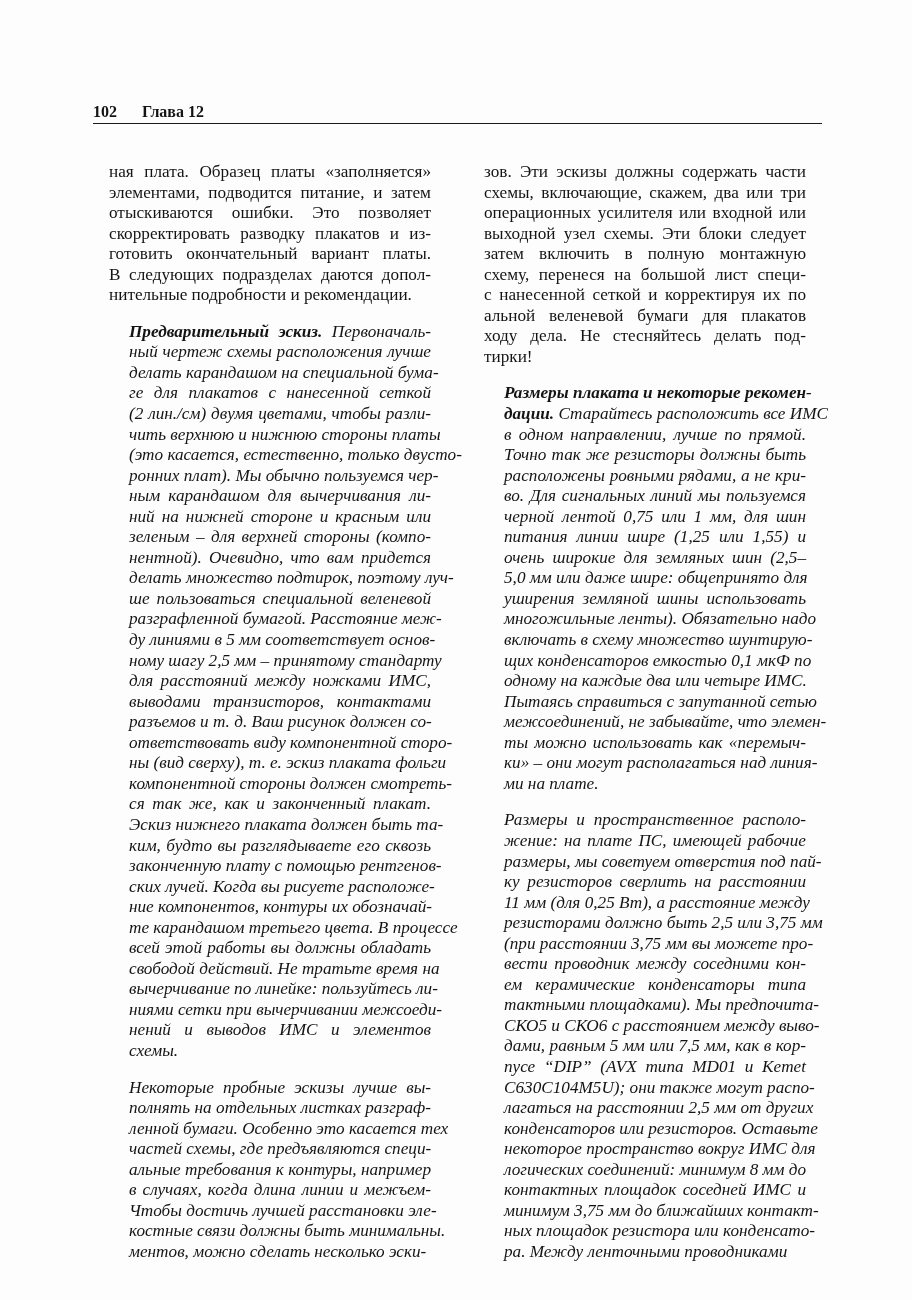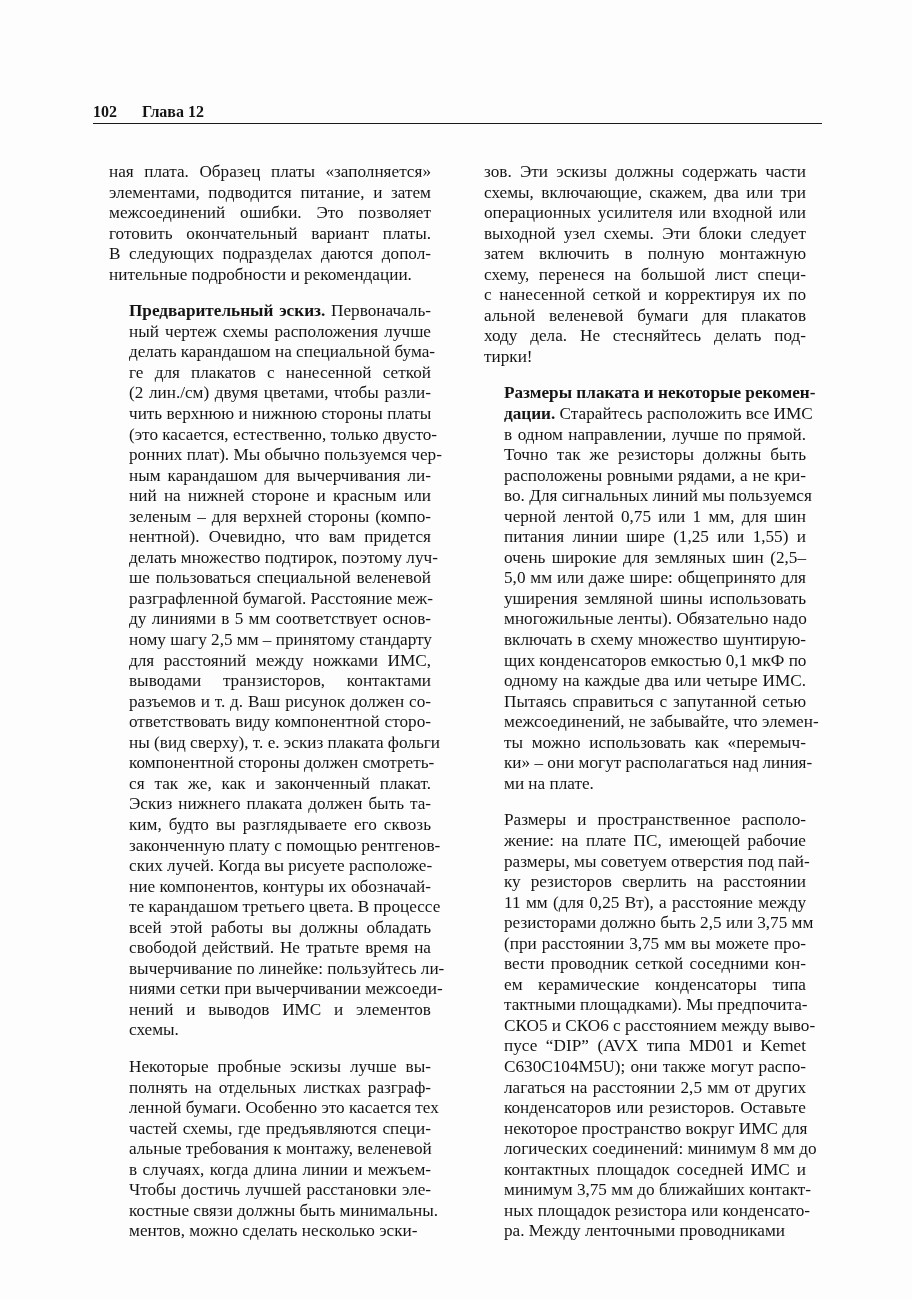--- a/index.html
+++ b/index.html
@@ -28,52 +28,53 @@
     top: 146px;
     width: 354px;
     font-size: 17.2px;
     line-height: 20.55px;
     text-align: justify;
     hyphens: manual;
   }
   .col.left { left: 93px; }
   .col.right { left: 468px; }
   .col p { margin: 16px; }
-  .col p.indent { text-indent: 20px; margin-top: 4px; }
+  .col p.indent { text-indent: 20px; margin-top: 4px; font-style: italic; }
   .col p .ln { display: block; text-align: justify; text-align-last: justify; white-space: nowrap; }
   .col p .ln.last { text-align-last: left; }
   .col b { font-weight: bold; }
 </style>
 </head>
 <body>
 
 <div class="running-head">
   <span class="pno">102</span>
   <span class="chap">Глава 12</span>
 </div>
 
 <div class="col left">
   <p>
       <span class="ln">ная плата. Образец платы «заполняется»</span>
       <span class="ln">элементами, подводится питание, и затем</span>
-      <span class="ln">межсоединений ошибки. Это позволяет</span>
+      <span class="ln">отыскиваются ошибки. Это позволяет</span>
+      <span class="ln">скорректировать разводку плакатов и из-</span>
       <span class="ln">готовить окончательный вариант платы.</span>
       <span class="ln">В следующих подразделах даются допол-</span>
       <span class="ln last">нительные подробности и рекомендации.</span>
     </p>
   <p class="indent">
     <span class="ln"><b>Предварительный эскиз.</b><span> Первоначаль-</span></span>
     <span><span class="ln">ный чертеж схемы расположения лучше</span><span class="ln">делать карандашом на специальной бума-</span><span class="ln">ге для плакатов с нанесенной сеткой</span><span class="ln">(2 лин./см) двумя цветами, чтобы разли-</span><span class="ln">чить верхнюю и нижнюю стороны платы</span><span class="ln">(это касается, естественно, только двусто-</span><span class="ln">ронних плат). Мы обычно пользуемся чер-</span><span class="ln">ным карандашом для вычерчивания ли-</span><span class="ln">ний на нижней стороне и красным или</span><span class="ln">зеленым – для верхней стороны (компо-</span><span class="ln">нентной). Очевидно, что вам придется</span><span class="ln">делать множество подтирок, поэтому луч-</span><span class="ln">ше пользоваться специальной веленевой</span><span class="ln">разграфленной бумагой. Расстояние меж-</span><span class="ln">ду линиями в 5 мм соответствует основ-</span><span class="ln">ному шагу 2,5 мм – принятому стандарту</span><span class="ln">для расстояний между ножками ИМС,</span><span class="ln">выводами транзисторов, контактами</span><span class="ln">разъемов и т. д. Ваш рисунок должен со-</span><span class="ln">ответствовать виду компонентной сторо-</span><span class="ln">ны (вид сверху), т. е. эскиз плаката фольги</span><span class="ln">компонентной стороны должен смотреть-</span><span class="ln">ся так же, как и законченный плакат.</span><span class="ln">Эскиз нижнего плаката должен быть та-</span><span class="ln">ким, будто вы разглядываете его сквозь</span><span class="ln">законченную плату с помощью рентгенов-</span><span class="ln">ских лучей. Когда вы рисуете расположе-</span><span class="ln">ние компонентов, контуры их обозначай-</span><span class="ln">те карандашом третьего цвета. В процессе</span><span class="ln">всей этой работы вы должны обладать</span><span class="ln">свободой действий. Не тратьте время на</span><span class="ln">вычерчивание по линейке: пользуйтесь ли-</span><span class="ln">ниями сетки при вычерчивании межсоеди-</span><span class="ln">нений и выводов ИМС и элементов</span><span class="ln last">схемы.</span></span>
   </p>
   <p class="indent">
       <span class="ln">Некоторые пробные эскизы лучше вы-</span>
       <span class="ln">полнять на отдельных листках разграф-</span>
       <span class="ln">ленной бумаги. Особенно это касается тех</span>
       <span class="ln">частей схемы, где предъявляются специ-</span>
-      <span class="ln">альные требования к монтажу, веленевой</span>
+      <span class="ln">альные требования к контуры, например</span>
       <span class="ln">в случаях, когда длина линии и межъем-</span>
       <span class="ln">Чтобы достичь лучшей расстановки эле-</span>
       <span class="ln">костные связи должны быть минимальны.</span>
       <span class="ln last">ментов, можно сделать несколько эски-</span>
     </p>
 </div>
 
 <div class="col right">
   <p>
       <span class="ln">зов. Эти эскизы должны содержать части</span>
@@ -93,24 +94,25 @@
     <span><span class="ln">в одном направлении, лучше по прямой.</span><span class="ln">Точно так же резисторы должны быть</span><span class="ln">расположены ровными рядами, а не кри-</span><span class="ln">во. Для сигнальных линий мы пользуемся</span><span class="ln">черной лентой 0,75 или 1 мм, для шин</span><span class="ln">питания линии шире (1,25 или 1,55) и</span><span class="ln">очень широкие для земляных шин (2,5–</span><span class="ln">5,0 мм или даже шире: общепринято для</span><span class="ln">уширения земляной шины использовать</span><span class="ln">многожильные ленты). Обязательно надо</span><span class="ln">включать в схему множество шунтирую-</span><span class="ln">щих конденсаторов емкостью 0,1 мкФ по</span><span class="ln">одному на каждые два или четыре ИМС.</span><span class="ln">Пытаясь справиться с запутанной сетью</span><span class="ln">межсоединений, не забывайте, что элемен-</span><span class="ln">ты можно использовать как «перемыч-</span><span class="ln">ки» – они могут располагаться над линия-</span><span class="ln last">ми на плате.</span></span>
   </p>
   <p class="indent">
       <span class="ln">Размеры и пространственное располо-</span>
       <span class="ln">жение: на плате ПС, имеющей рабочие</span>
       <span class="ln">размеры, мы советуем отверстия под пай-</span>
       <span class="ln">ку резисторов сверлить на расстоянии</span>
       <span class="ln">11 мм (для 0,25 Вт), а расстояние между</span>
       <span class="ln">резисторами должно быть 2,5 или 3,75 мм</span>
       <span class="ln">(при расстоянии 3,75 мм вы можете про-</span>
-      <span class="ln">вести проводник сеткой соседними кон-</span>
+      <span class="ln">вести проводник между соседними кон-</span>
       <span class="ln">ем керамические конденсаторы типа</span>
       <span class="ln">тактными площадками). Мы предпочита-</span>
       <span class="ln">СКО5 и СКО6 с расстоянием между выво-</span>
+      <span class="ln">дами, равным 5 мм или 7,5 мм, как в кор-</span>
       <span class="ln">пусе “DIP” (AVX типа MD01 и Kemet</span>
       <span class="ln">C630C104M5U); они также могут распо-</span>
       <span class="ln">лагаться на расстоянии 2,5 мм от других</span>
       <span class="ln">конденсаторов или резисторов. Оставьте</span>
       <span class="ln">некоторое пространство вокруг ИМС для</span>
       <span class="ln">логических соединений: минимум 8 мм до</span>
       <span class="ln">контактных площадок соседней ИМС и</span>
       <span class="ln">минимум 3,75 мм до ближайших контакт-</span>
       <span class="ln">ных площадок резистора или конденсато-</span>
       <span class="ln last">ра. Между ленточными проводниками</span>

